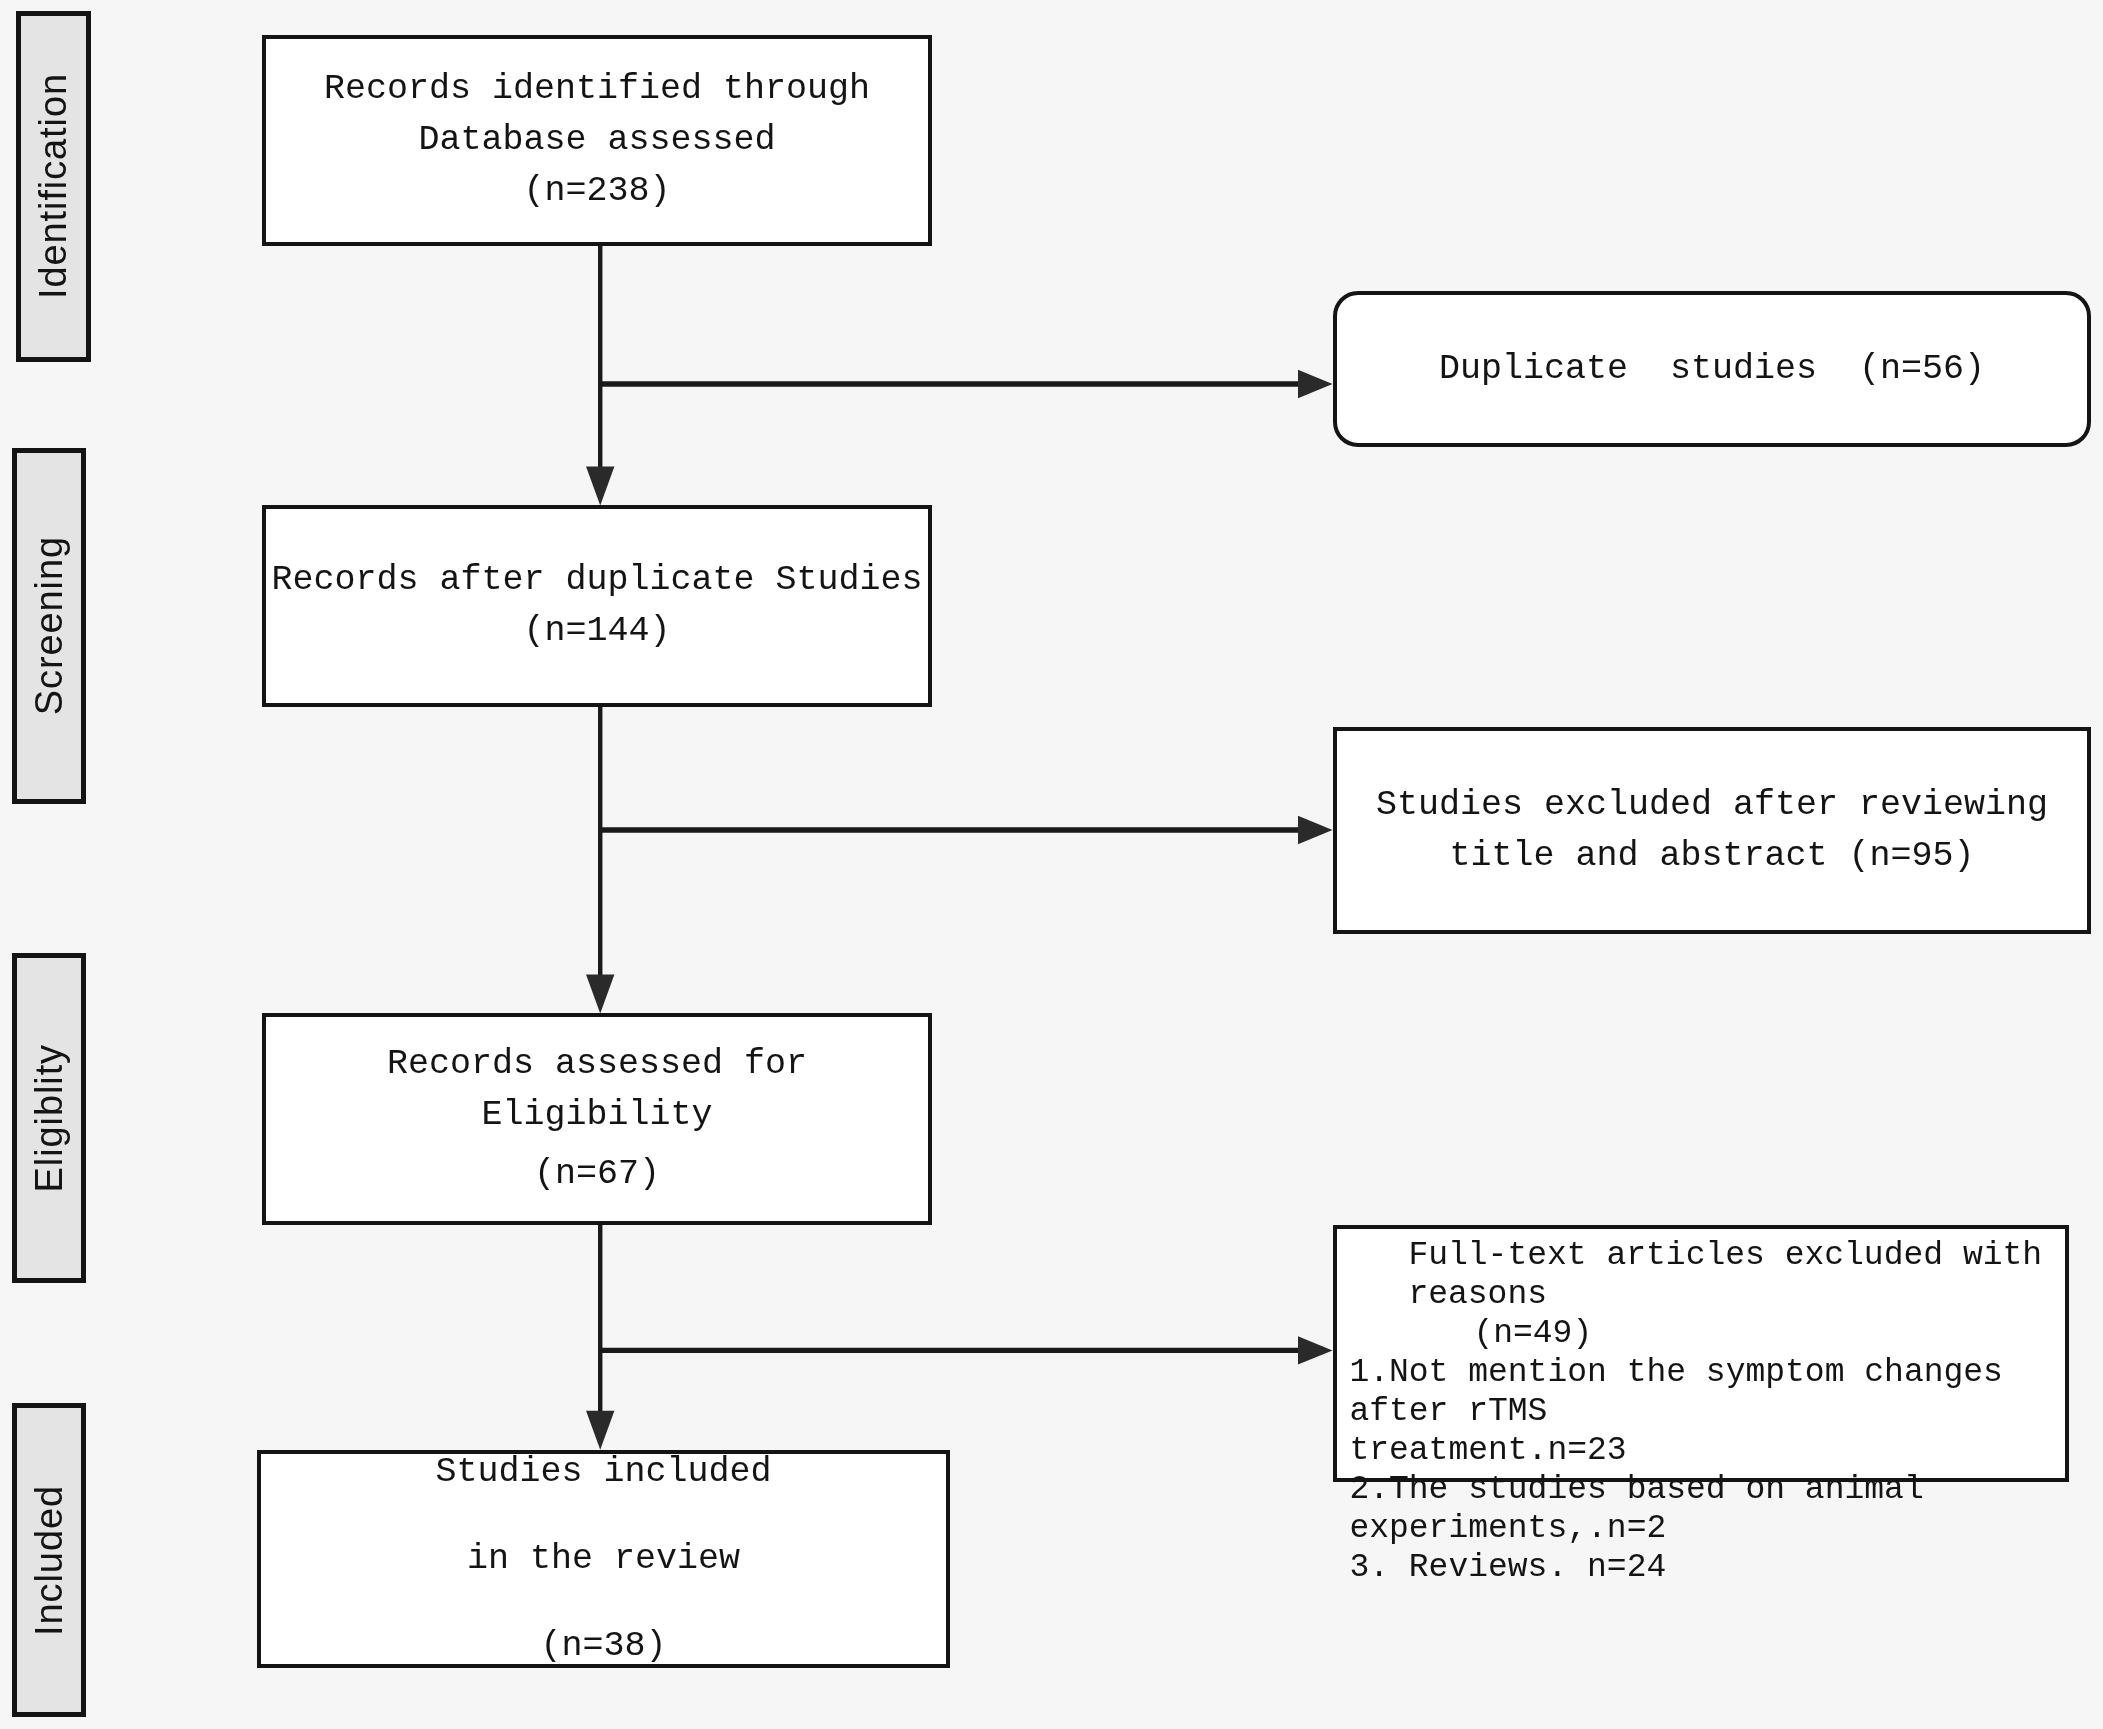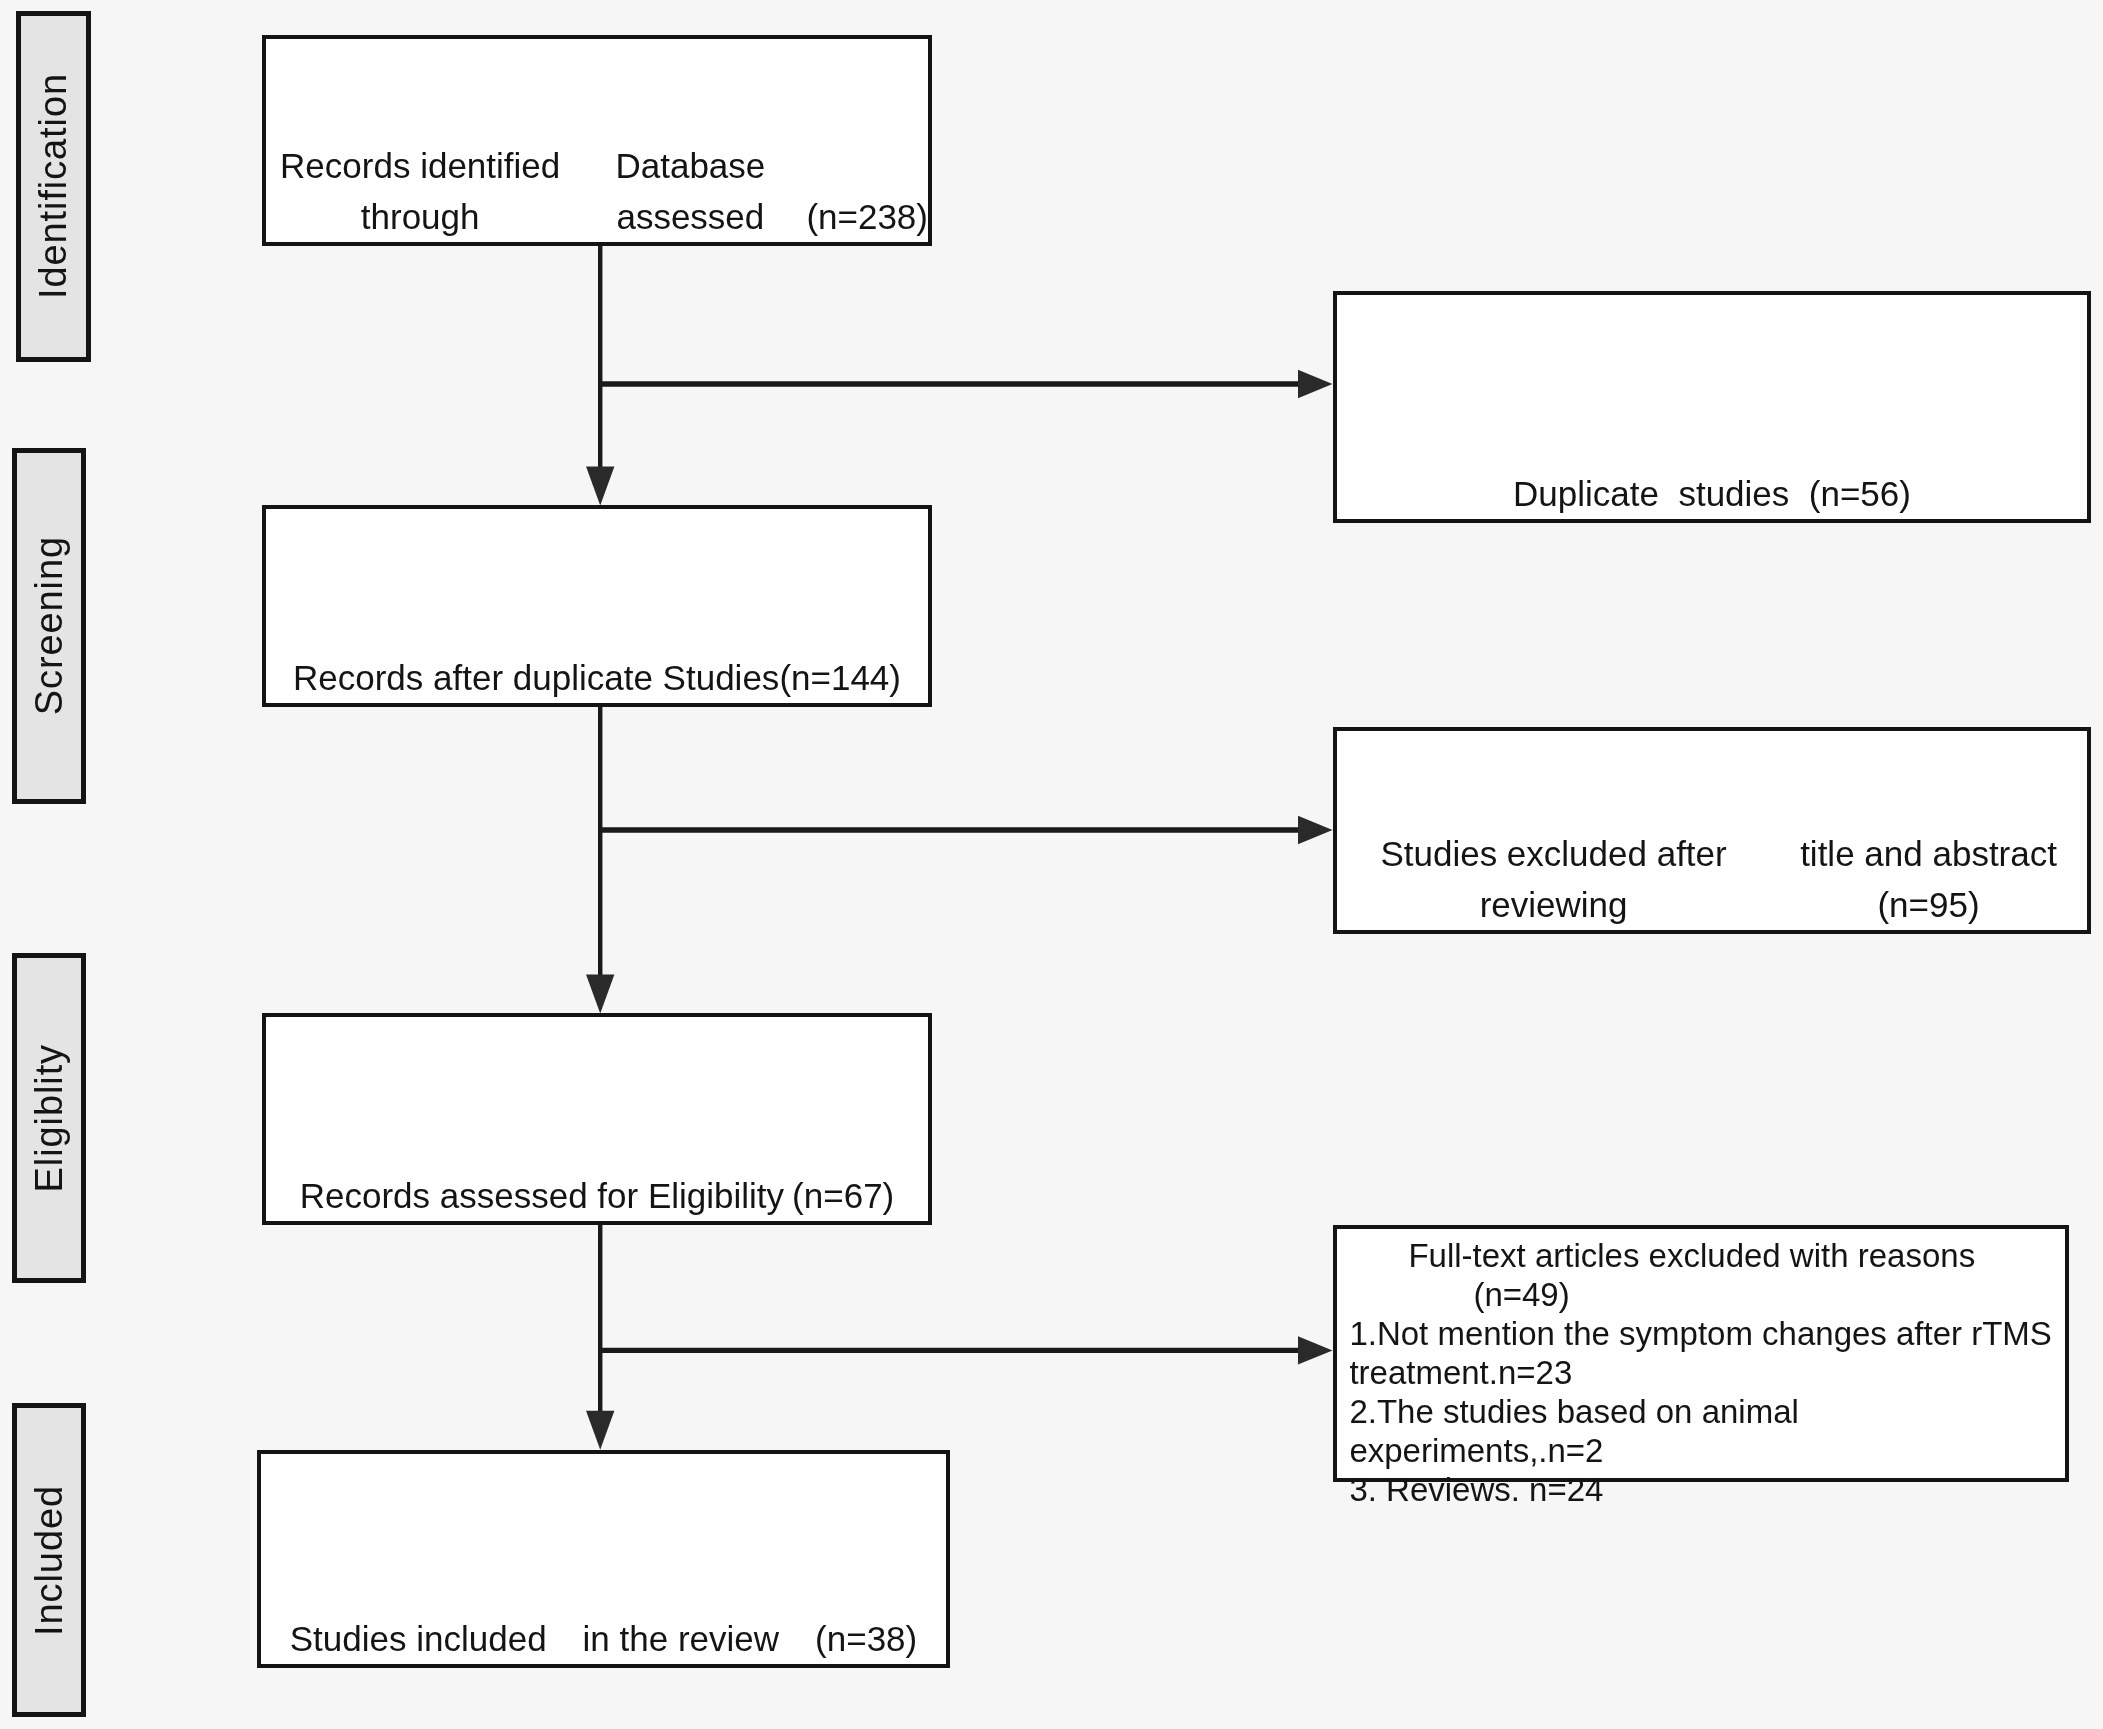--- a/index.html
+++ b/index.html
@@ -11,26 +11,27 @@
     color:#141414;
     overflow:hidden;
   }
   .connectors{position:absolute;left:0;top:0;}
   .box{
     position:absolute;
     box-sizing:border-box;
     background:#ffffff;
     border:4.4px solid #141414;
     display:flex;
-    flex-direction:row;
+    flex-direction:column;
     justify-content:center;
-    align-items:flex-end;
+    align-items:center;
     text-align:center;
     font-size:35px;
     line-height:51px;
+    font-family:Liberation Mono, monospace;
   }
   .box span{display:block;white-space:pre-wrap;}
   .stage{
     position:absolute;
     box-sizing:border-box;
     background:#e4e4e4;
     border:5.3px solid #141414;
     display:flex;
     align-items:center;
     justify-content:center;
@@ -46,21 +47,21 @@
   #stage-identification{left:16px;top:10.6px;width:75px;height:351px;}
   #stage-screening{left:12.4px;top:448px;width:74px;height:356px;}
   #stage-eligibility{left:12.4px;top:953px;width:74px;height:330px;}
   #stage-included{left:12.4px;top:1403px;width:74px;height:314px;}
   
   #box-identified{left:262px;top:35px;width:670px;height:211px;}
   #box-deduped{left:262px;top:505px;width:670px;height:202px;}
   #box-assessed{left:262px;top:1013px;width:670px;height:212px;gap:8px;}
   #box-included{left:257px;top:1450px;width:693px;height:218px;gap:36px;}
   
-  #side-duplicates{left:1333px;top:291px;width:758px;height:232px;}
+  #side-duplicates{left:1333px;top:291px;width:758px;height:156px;border-radius:25px;}
   #side-title-abstract{left:1333px;top:727px;width:758px;height:207px;}
   #side-fulltext{
     left:1333px;top:1225px;width:736px;height:257px;
     display:block;
     text-align:left;
     font-size:33px;
     line-height:39px;
     padding:7px 12.4px;
   }
   #side-fulltext .ft-title{padding-left:59px;}

